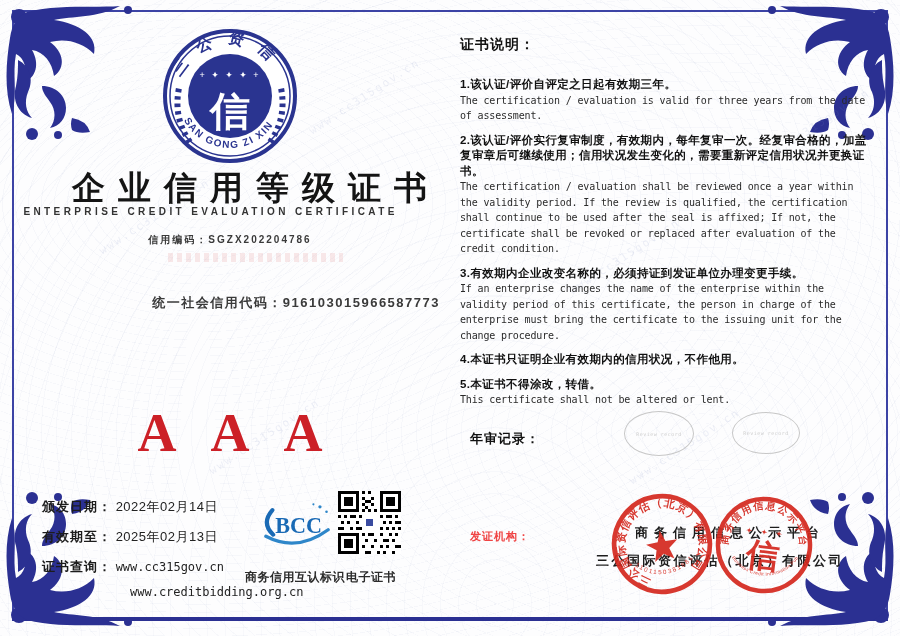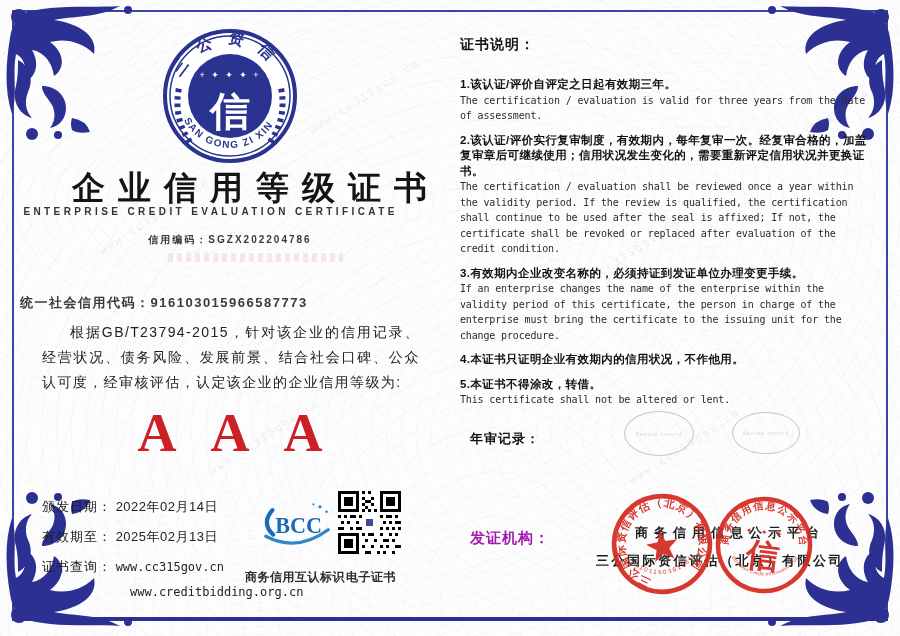--- a/index.html
+++ b/index.html
@@ -30,31 +30,31 @@
   .title{position:absolute;left:20px;top:166px;width:420px;margin:0;text-align:right;
     font-family:"Liberation Serif",serif;font-weight:bold;font-size:33px;color:#141414;
     letter-spacing:13px;text-indent:13px;}
   .subtitle{position:absolute;left:20px;top:206px;width:420px;text-align:left;
     font-size:10px;color:#333;letter-spacing:3.4px;text-indent:3.4px;font-weight:bold;}
   .code-row{position:absolute;left:20px;top:233px;width:420px;text-align:center;
     font-size:10px;color:#3a3a3a;letter-spacing:2px;font-weight:600;}
   .redacted{position:absolute;left:168px;top:253px;width:175px;height:9px;opacity:.5;
     background:repeating-linear-gradient(90deg, rgba(225,130,130,.35) 0 5px, transparent 5px 9px);
     filter:blur(.6px);}
-  .uscc-row{position:absolute;left:20px;top:294px;width:420px;text-align:left;
+  .uscc-row{position:absolute;left:20px;top:294px;width:420px;text-align:right;
     font-size:13px;color:#3a3a3a;letter-spacing:1.5px;font-weight:600;}
   .statement{position:absolute;left:42px;top:320px;width:378px;margin:0;
     font-size:14px;line-height:25px;letter-spacing:1.4px;color:#222;
     text-indent:2em;text-align:justify;font-weight:500;}
   .grade{position:absolute;left:20px;top:402px;width:420px;text-align:center;
     font-family:"Liberation Serif",serif;font-weight:bold;font-size:54px;color:#cc2027;
     letter-spacing:34px;text-indent:34px;}
   .info{position:absolute;left:42px;top:498px;font-size:13px;color:#222;}
   .info .row{margin-bottom:12px;white-space:nowrap;}
-  .info .lab{font-weight:normal;color:#1c1c1c;letter-spacing:1px;text-align:right;}
+  .info .lab{font-weight:bold;color:#1c1c1c;letter-spacing:1px;text-align:right;}
   .info .val{letter-spacing:.5px;}
   .info .url{font-family:"DejaVu Sans Mono",monospace;font-size:12px;letter-spacing:0;}
   .url2{margin-left:88px;margin-top:-4px;}
   .bcc{position:absolute;left:256px;top:498px;}
   .qr{position:absolute;left:338px;top:491px;}
   .stamp-label{position:absolute;top:569px;font-size:12px;font-weight:bold;color:#2b2b2b;letter-spacing:.5px;}
   .stamp-label.mutual{left:245px;}
   .stamp-label.ecert{left:346px;}
   
   .r-head{position:absolute;left:460px;top:36px;font-size:14px;font-weight:bold;color:#111;letter-spacing:1px;}
@@ -62,21 +62,21 @@
   .r-items p{margin:0;}
   .r-items .zh{font-size:11.5px;font-weight:600;color:#111;line-height:15.5px;letter-spacing:.4px;margin-top:9px;}
   .r-items .en{font-family:"DejaVu Sans Mono",monospace;font-size:10px;letter-spacing:-.15px;
     color:#2a2a2a;line-height:15.5px;}
   .review-label{position:absolute;left:470px;top:430px;font-size:13px;font-weight:bold;color:#111;letter-spacing:1px;}
   .review-oval{position:absolute;border:1px solid #c7c7c7;border-radius:50%;
     display:flex;align-items:center;justify-content:center;background:transparent;}
   .review-oval span{font-size:5px;color:#cfcfcf;letter-spacing:.5px;font-family:"DejaVu Sans Mono",monospace;}
   .oval1{left:624px;top:411px;width:68px;height:43px;}
   .oval2{left:732px;top:412px;width:66px;height:40px;}
-  .issuer-label{position:absolute;left:470px;top:529px;font-size:15px;font-weight:bold;color:#a21caf;letter-spacing:1px;}
+  .issuer-label{position:absolute;left:470px;top:529px;font-size:11px;font-weight:bold;color:#ef4444;letter-spacing:1px;}
   .issuer-line1{position:absolute;left:600px;top:524px;width:260px;text-align:center;
     font-size:13px;font-weight:600;color:#1d1d1d;letter-spacing:6px;white-space:nowrap;}
   .issuer-line2{position:absolute;left:575px;top:552px;width:290px;text-align:center;
     font-size:13px;font-weight:600;color:#1d1d1d;letter-spacing:2.5px;white-space:nowrap;}
   .seal{position:absolute;opacity:.92;}
   .seal-left{left:610px;top:492px;transform:rotate(-10deg);}
   .seal-right{left:714px;top:495px;transform:rotate(7deg);}
 </style>
 </head>
 <body>
@@ -146,21 +146,20 @@
 
   <div class="code-row">
     <span>信用编码：</span><span>SGZX202204786</span>
   </div>
   <div class="redacted"></div>
 
   <div class="uscc-row">
     <span>统一社会信用代码：</span><span>916103015966587773</span>
   </div>
 
-  <p class="statement">根据GB/T23794-2015，针对该企业的信用记录、经营状况、债务风险、发展前景、结合社会口碑、公众认可度，经审核评估，认定该企业的企业信用等级为:</p>
 
   <div class="grade">AAA</div>
 
   <div class="info">
     <div class="row">
       <span class="lab">颁发日期：</span>
       <span class="val">2022年02月14日</span>
     </div>
     <div class="row">
       <span class="lab">有效期至：</span>

